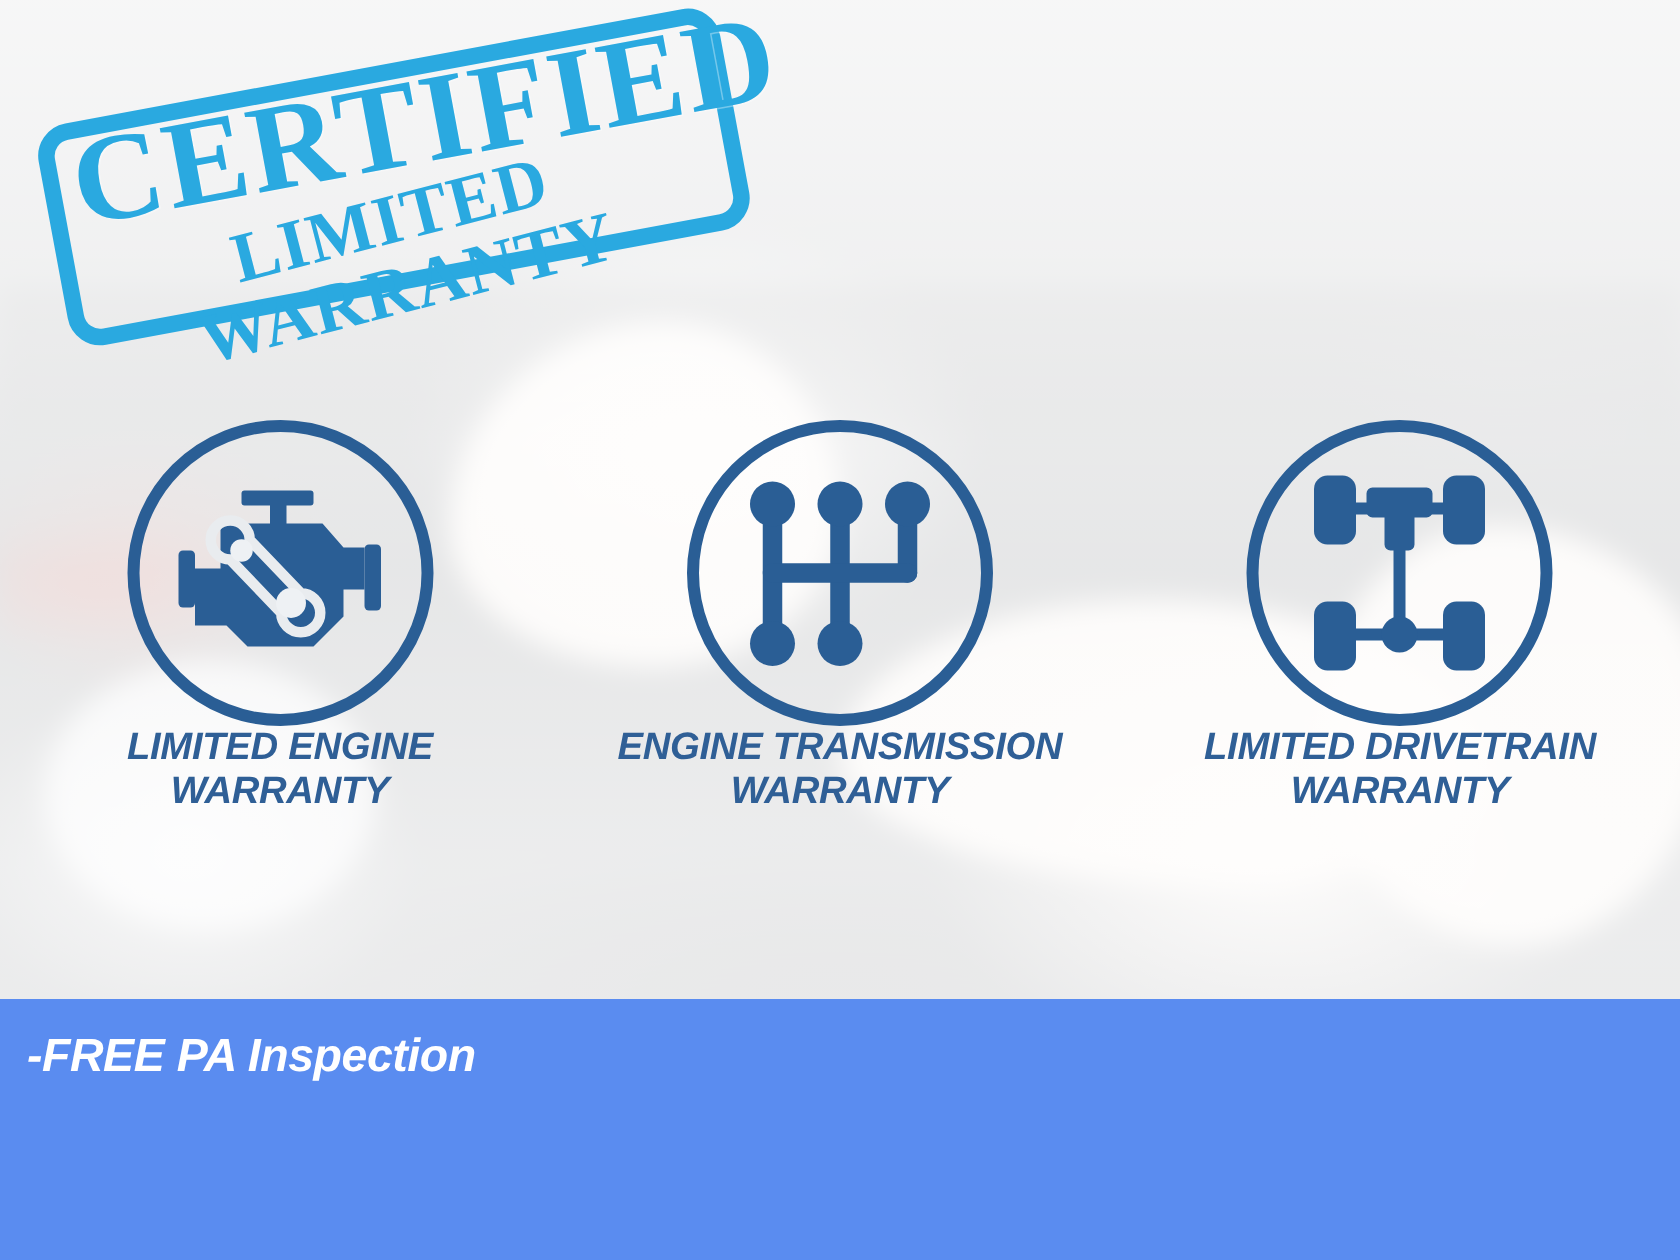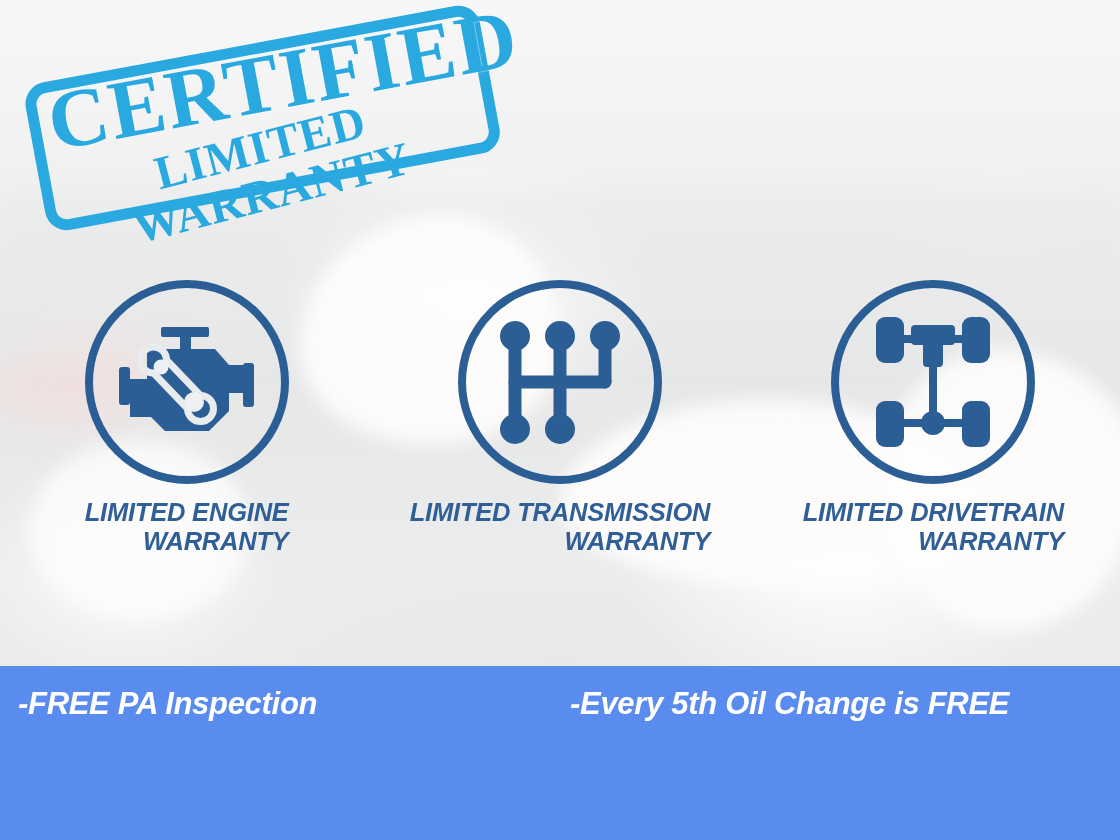--- a/index.html
+++ b/index.html
@@ -143,22 +143,21 @@
     height: 204px;
     border-radius: 50%;
     border: 8px solid #2a5e95;
     box-sizing: border-box;
     display: flex;
     align-items: center;
     justify-content: center;
   }
   .badge svg { display: block; }
   .feature-label {
-    margin-top: 14px;
-    text-align: right;
+    text-align: center;
     font-size: 25.5px;
     line-height: 1.15;
     font-weight: 700;
     font-style: italic;
     color: #2f5f96;
     letter-spacing: -0.2px;
     white-space: pre-line;
   }
 
   
@@ -246,21 +245,21 @@
               <line x1="20" y1="66" x2="110" y2="66"></line>
             </g>
             <circle cx="20" cy="20" r="15" fill="#2a5e95"></circle>
             <circle cx="65" cy="20" r="15" fill="#2a5e95"></circle>
             <circle cx="110" cy="20" r="15" fill="#2a5e95"></circle>
             <circle cx="20" cy="113" r="15" fill="#2a5e95"></circle>
             <circle cx="65" cy="113" r="15" fill="#2a5e95"></circle>
           </svg>
         </span>
       </div>
-      <div class="feature-label">LIMITED TRANSMISSION
+      <div class="feature-label">ENGINE TRANSMISSION
 WARRANTY</div>
     </div>
 
     <div class="feature">
       <div class="badge">
         <span>
           <svg width="132" height="134" viewBox="0 0 132 134" fill="none">
 
             <rect x="33" y="20" width="66" height="8" fill="#2a5e95"></rect>
 
@@ -283,17 +282,16 @@
 WARRANTY</div>
     </div>
 
   </div>
 
   <div class="perks">
     <div class="perks-col left">
       <div class="perk">-FREE PA Inspection</div>
     </div>
     <div class="perks-col right">
-      <div class="perk">-Every 5th Oil Change is FREE</div>
     </div>
   </div>
 
 </div>
 
 </body></html>

